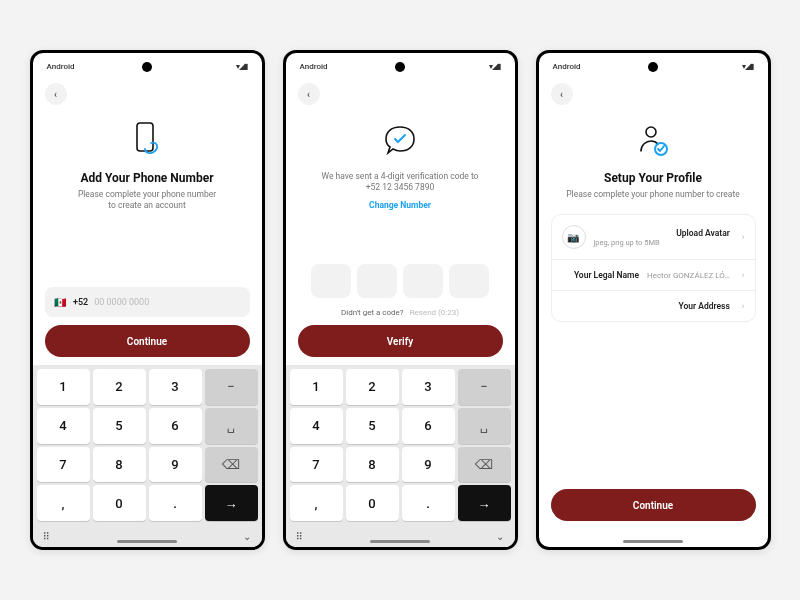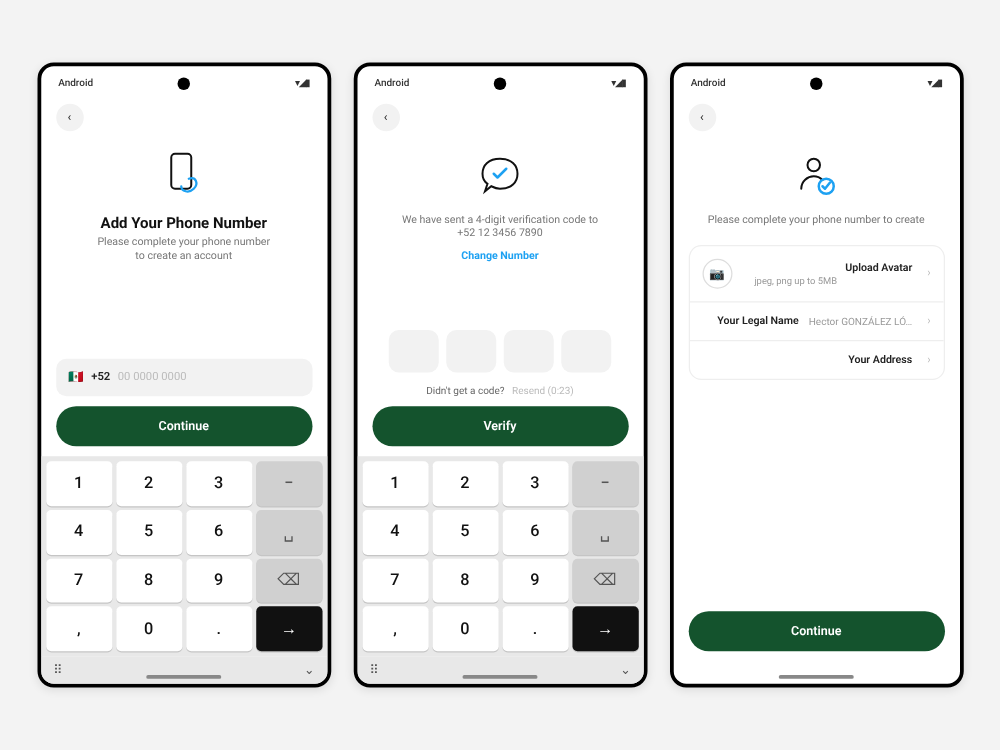--- a/index.html
+++ b/index.html
@@ -131,21 +131,21 @@
   }
   .resend-row {
     text-align: center;
     font-size: 8px;
     color: #666;
     margin-bottom: 8px;
   }
   .resend-row .resend { color: #bbb; margin-left: 4px; text-align: right; }
 
   .primary-btn {
-    background: #14532d;
+    background: #7f1d1d;
     color: #fff;
     font-size: 10px;
     font-weight: 600;
     height: 32px;
     border-radius: 16px;
     display: flex;
     align-items: center;
     justify-content: center;
     cursor: pointer;
     margin-bottom: 8px;
@@ -172,21 +172,21 @@
     height: 24px;
     border-radius: 50%;
     border: 1px solid #ddd;
     display: flex;
     align-items: center;
     justify-content: center;
     font-size: 10px;
   }
   .row-texts { flex: 1; min-width: 0; }
   .row-title { font-size: 8.5px; font-weight: 600; color: #222; text-align: right; }
-  .row-sub { font-size: 7.5px; color: #999; margin-left: 10px; }
+  .row-sub { font-size: 7.5px; color: #999; }
   .row-value {
     font-size: 8px;
     color: #999;
     max-width: 90px;
     white-space: nowrap;
     overflow: hidden;
     text-overflow: ellipsis;
     text-align: right;
   }
   .chev { font-size: 9px; color: #bbb; margin-left: 4px; }
@@ -380,20 +380,21 @@
   </div>
   <div class="hero">
     <div class="hero-icon">
       <svg width="40" height="40" viewBox="0 0 40 40">
         <circle cx="18" cy="11" r="5" fill="none" stroke="#111" stroke-width="1.6"></circle>
         <path d="M8 30 C8 24 13 20 18 20 C21 20 23 21 25 23" fill="none" stroke="#111" stroke-width="1.6" stroke-linecap="round"></path>
         <circle cx="28" cy="28" r="6" fill="none" stroke="#1da1f2" stroke-width="2"></circle>
         <path d="M25 28 L27 30 L31 25" fill="none" stroke="#1da1f2" stroke-width="2" stroke-linecap="round" stroke-linejoin="round"></path>
       </svg>
     </div>
+    <div class="hero-title">Setup Your Profile</div>
     <div class="hero-sub">
       <span>Please complete your phone number to create</span>
     </div>
   </div>
   <div class="body-area">
     <div class="profile-panel">
       <div class="profile-row">
         <div class="avatar-btn">📷</div>
         <div class="row-texts">
           <div class="row-title">Upload Avatar</div>

